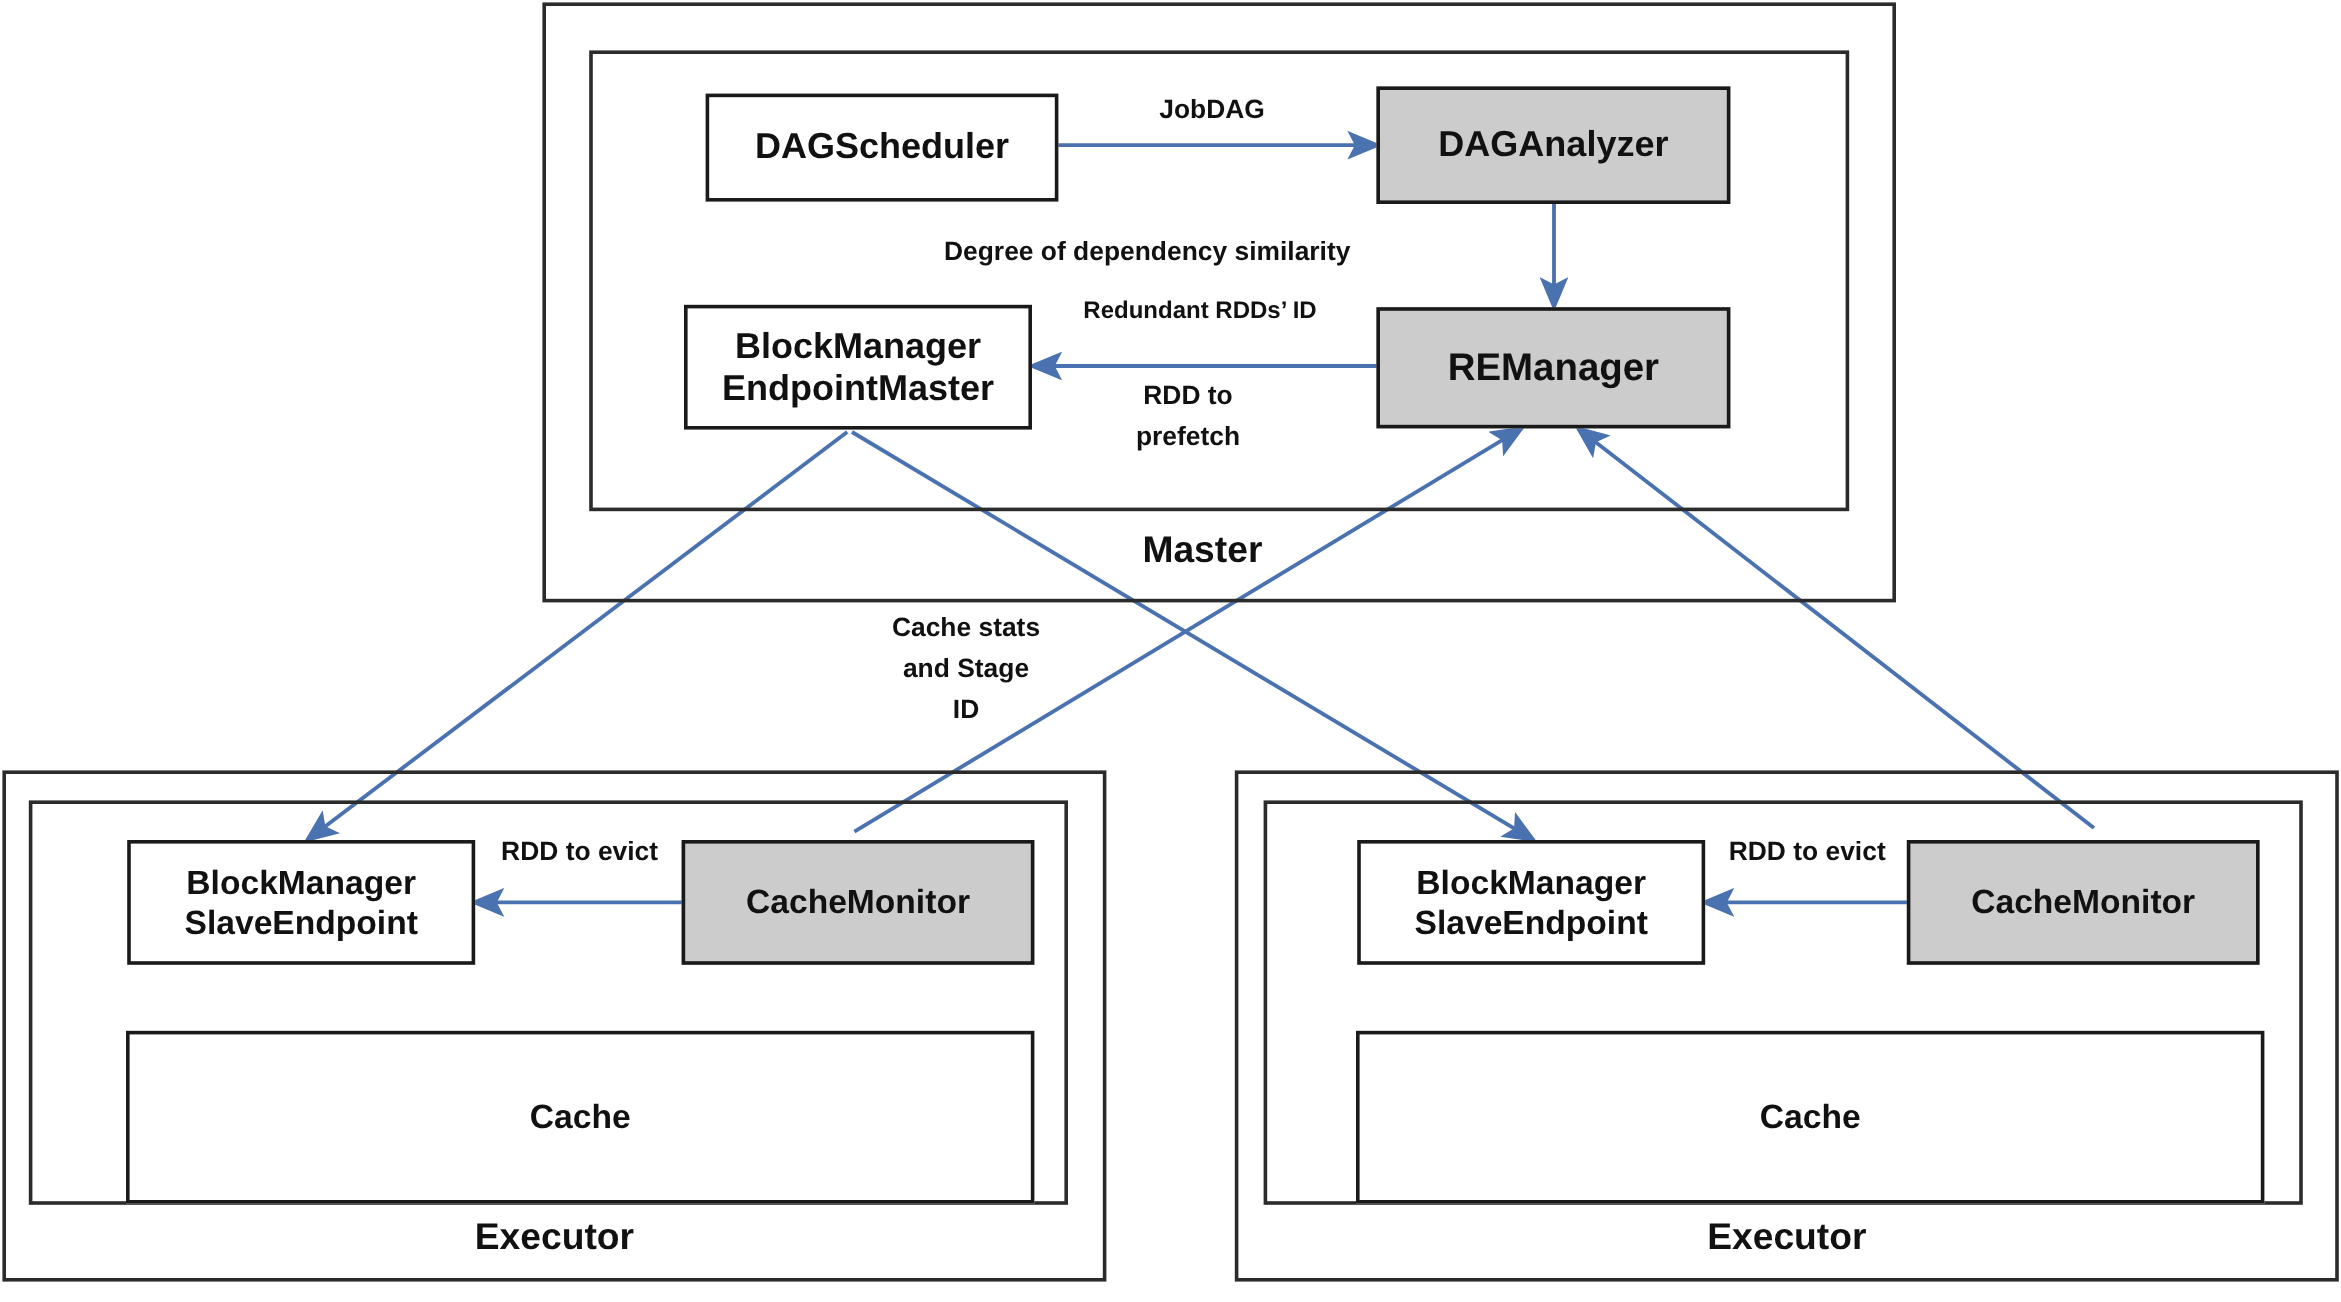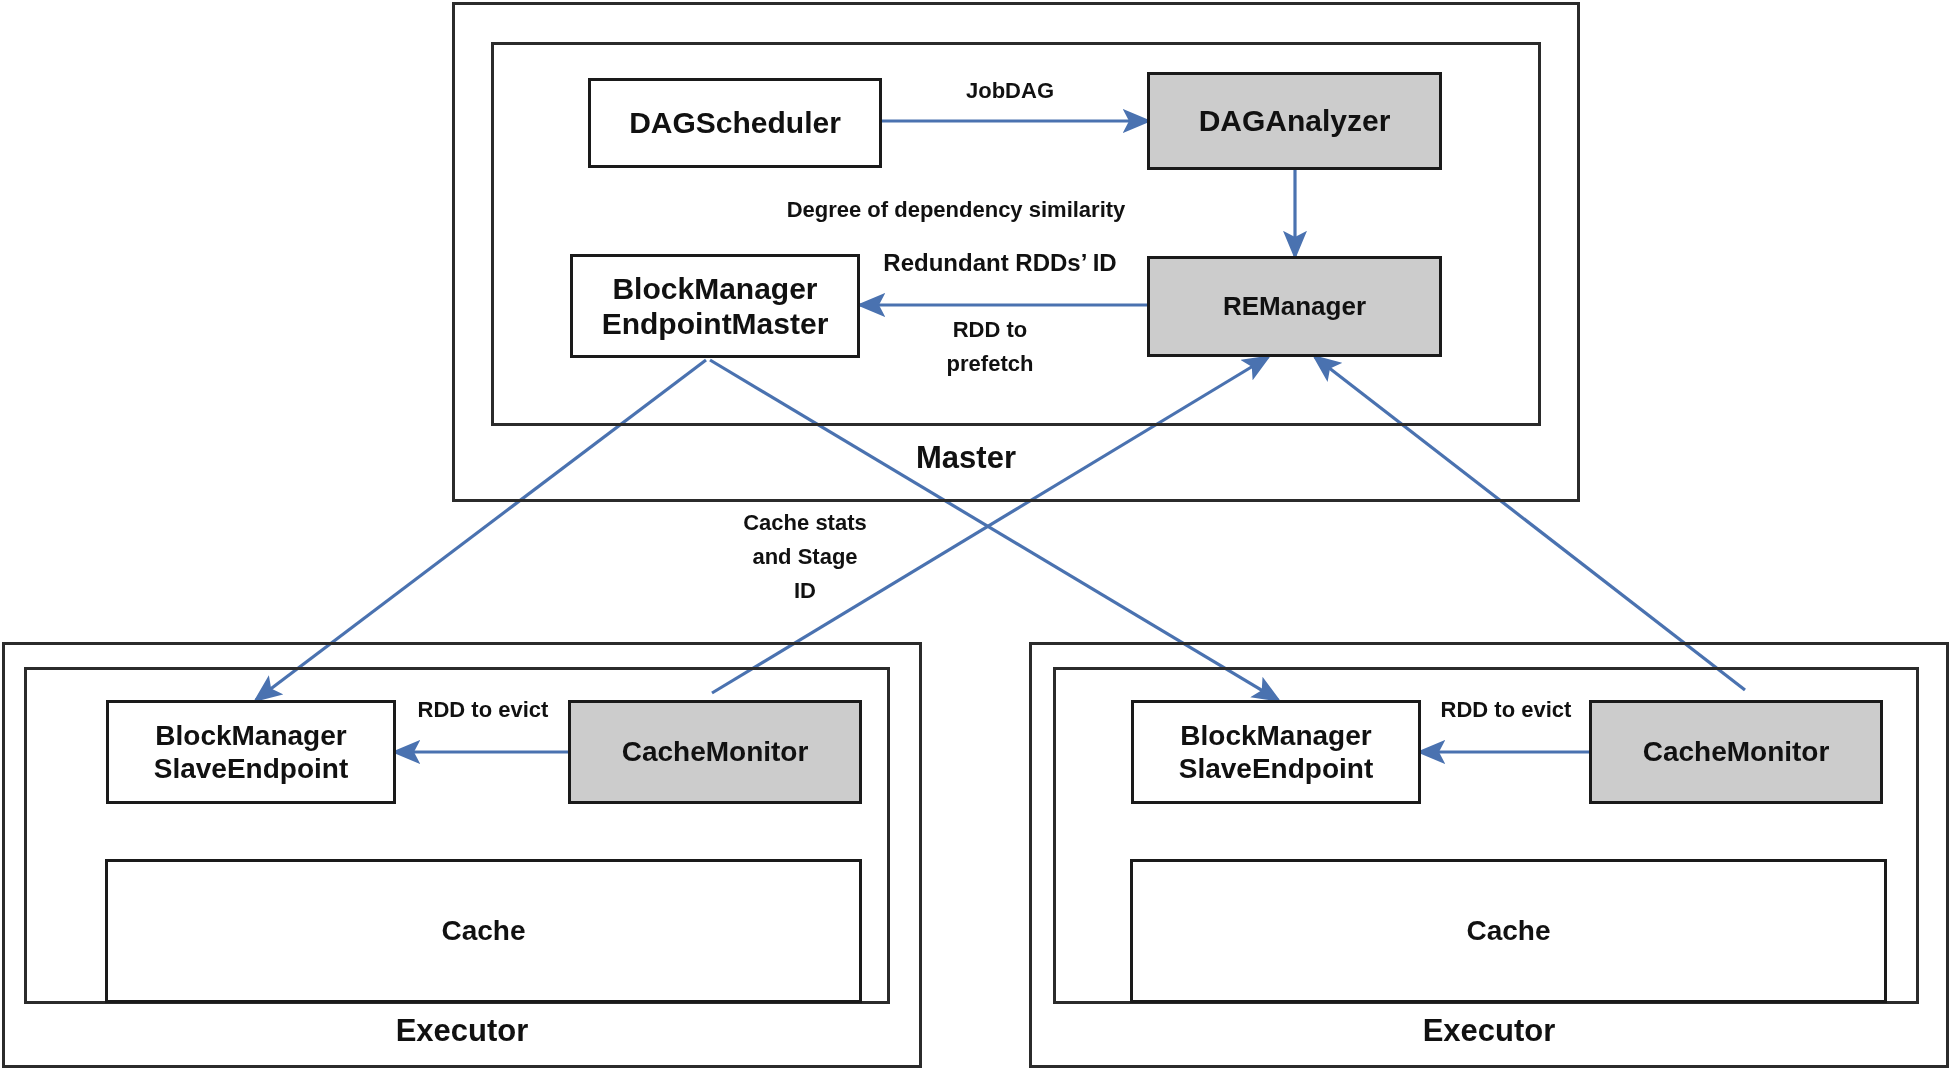--- a/index.html
+++ b/index.html
@@ -100,42 +100,42 @@
       <line x1="1745" y1="690" x2="1315" y2="357"></line>
 
       <line x1="569" y1="752" x2="395" y2="752"></line>
 
       <line x1="1590" y1="752" x2="1420" y2="752"></line>
     </g>
   </svg>
 
   <div class="container-box" style="left:452px; top:2px; width:1128px; height:500px;"></div>
   <div class="container-box thin" style="left:491px; top:42px; width:1050px; height:384px;"></div>
-  <div class="group-title" style="left:452px; top:440px; width:1028px; font-size:31px;">Master</div>
+  <div class="group-title" style="left:452px; top:440px; width:1028px; font-size:31px;padding-left:36px;">Master</div>
 
   <div class="node" style="left:572px; top:78px; width:294px; height:90px; font-size:30px;margin-left:16px;">
     <span class="node-label">DAGScheduler</span>
   </div>
 
   <div class="node shaded" style="left:1147px; top:72px; width:295px; height:98px; font-size:30px;">
     <span class="node-label">DAGAnalyzer</span>
   </div>
 
   <div class="node" style="left:570px; top:254px; width:290px; height:104px; font-size:30px;">
     <span class="node-label">BlockManager
 EndpointMaster</span>
   </div>
 
-  <div class="node shaded" style="left:1147px; top:256px; width:295px; height:101px; font-size:26px;">
+  <div class="node shaded" style="left:1147px; top:256px; width:295px; height:101px; font-size:32px;">
     <span class="node-label">REManager</span>
   </div>
 
   <div class="edge-label" style="left:900px; top:74px; width:220px; font-size:22px;text-align:center;">JobDAG</div>
   <div class="edge-label" style="left:716px; top:193px; width:480px; font-size:22px;">Degree of dependency similarity</div>
-  <div class="edge-label" style="left:830px; top:244px; width:340px; font-size:24px;">Redundant RDDs’ ID</div>
+  <div class="edge-label" style="left:830px; top:244px; width:340px; font-size:20px;">Redundant RDDs’ ID</div>
   <div class="edge-label" style="left:710px; top:506px; width:190px; font-size:22px;">Cache stats
 and Stage
 ID</div>
   <div class="edge-label" style="left:895px; top:313px; width:190px; font-size:22px;">RDD to
 prefetch</div>
 
   <div class="container-box" style="left:2px; top:642px; width:920px; height:426px;"></div>
   <div class="container-box thin" style="left:24px; top:667px; width:866px; height:337px;"></div>
   <div class="group-title" style="left:2px; top:1013px; width:920px; font-size:31px;">Executor</div>
 

